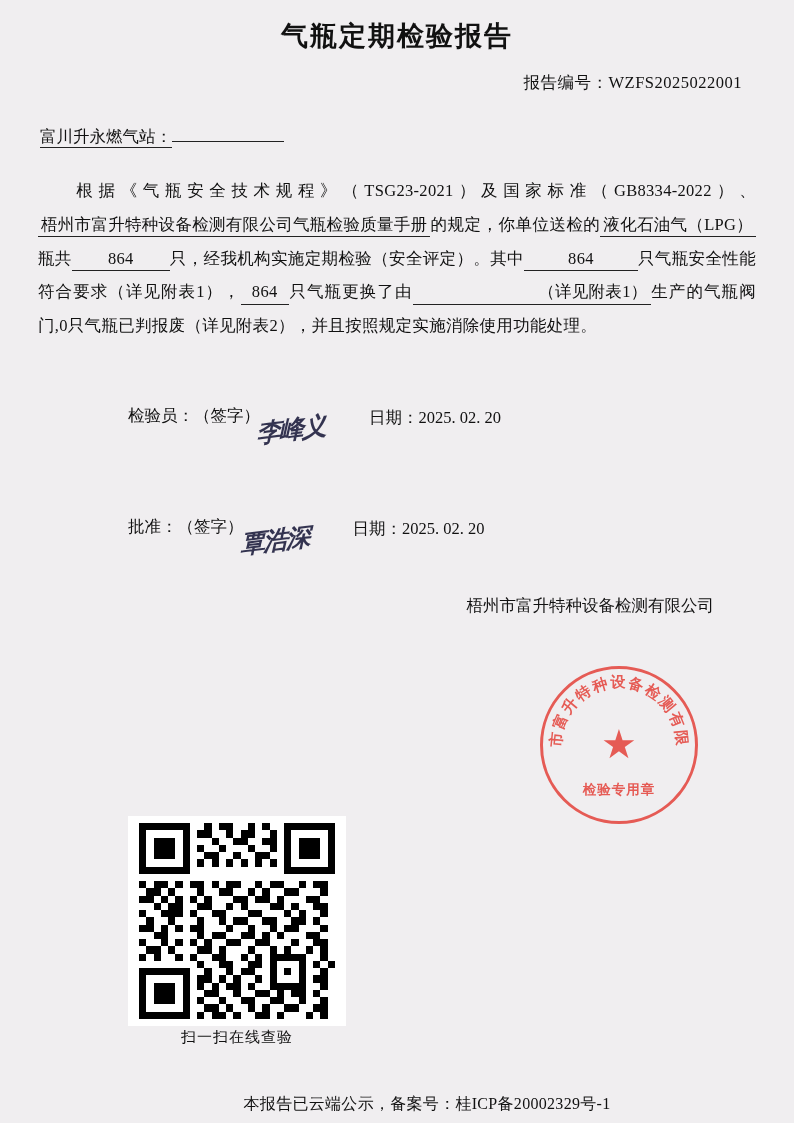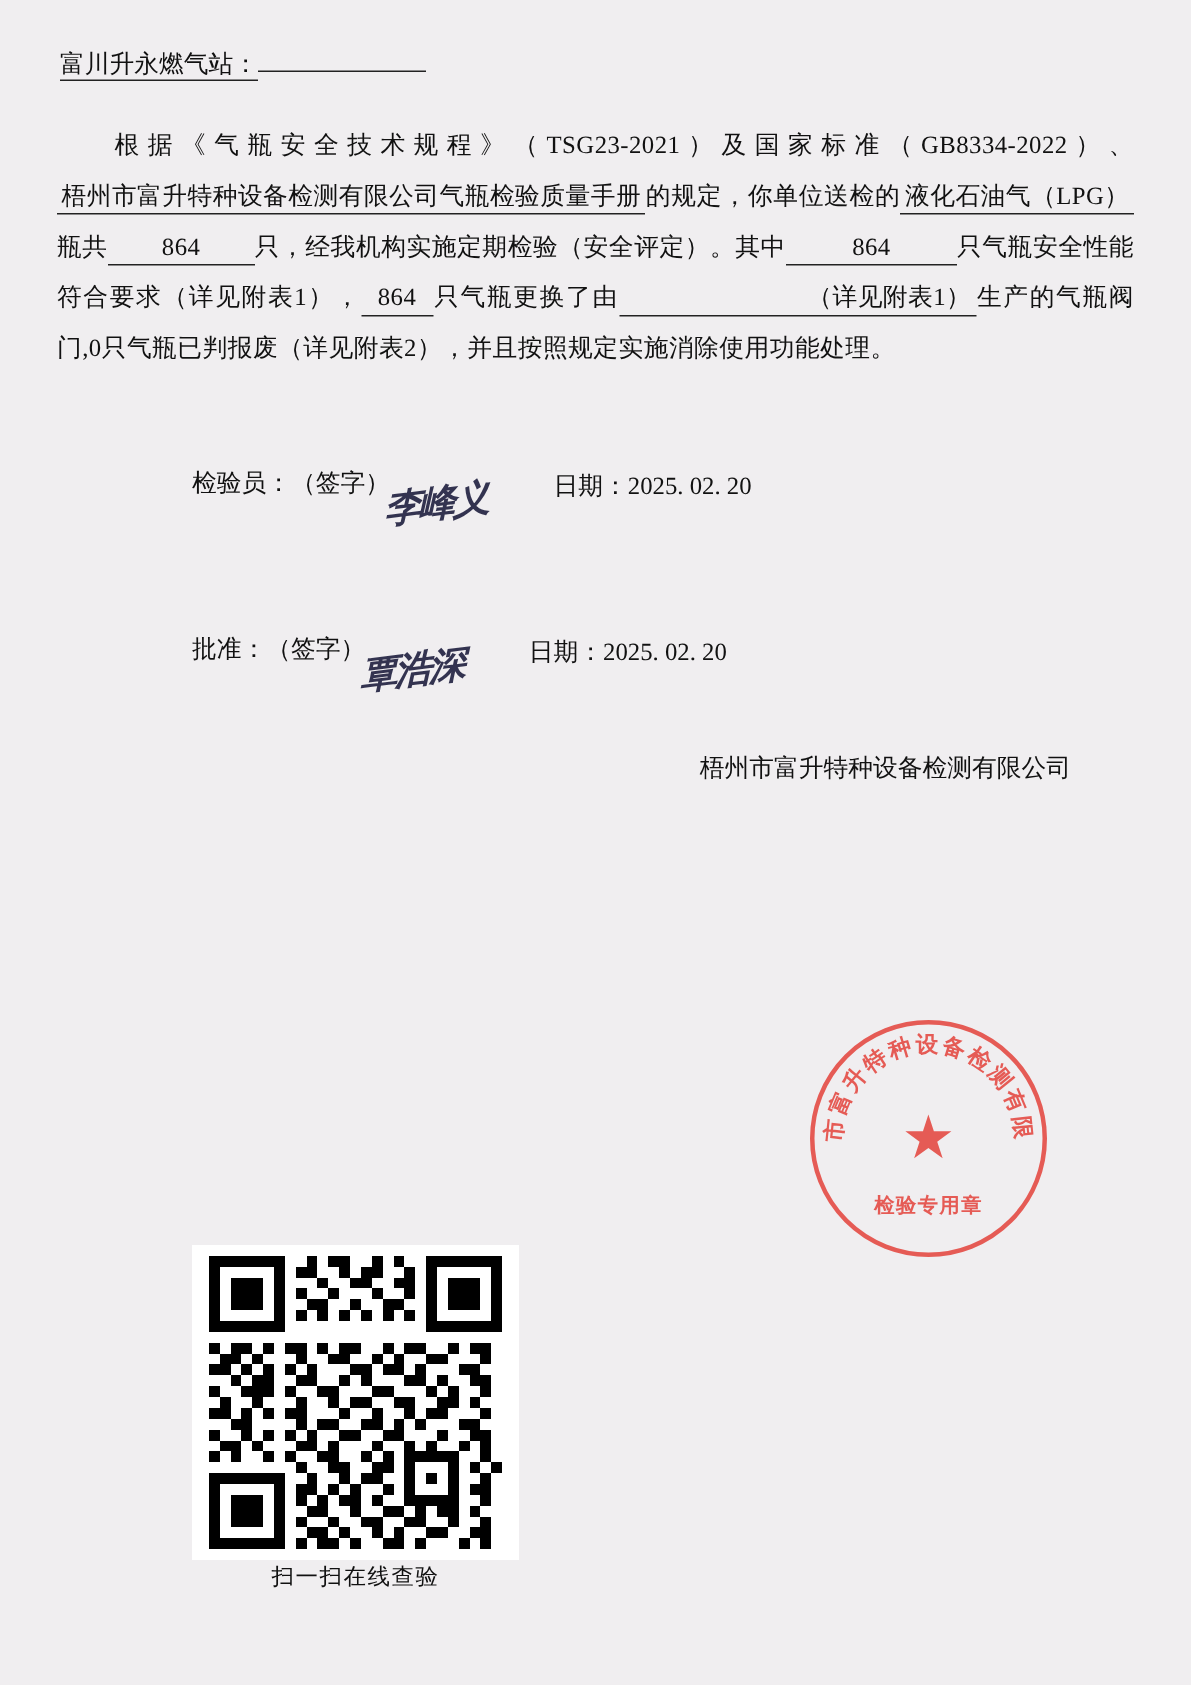--- a/index.html
+++ b/index.html
@@ -189,21 +189,25 @@
     font-size: 16px;
     letter-spacing: 0.3px;
     padding-left: 60px;
   }
 </style>
 </head>
 <body>
 
 <div class="page">
 
-
+  <div class="doc-title">气瓶定期检验报告</div>
+
+  <div class="report-no">
+    <span>报告编号：</span><span>WZFS2025022001</span>
+  </div>
 
   <div class="recipient">
     <span class="name">富川升永燃气站：</span><span class="blank"></span>
   </div>
 
   <div class="body-text">
     <span class="indent"></span><span>根据《气瓶安全技术规程》（TSG23-2021）及国家标准（GB8334-2022）、</span><span class="fill w-manual">梧州市富升特种设备检测有限公司气瓶检验质量手册</span><span>的规定，你单位送检的</span><span class="fill w-medium">液化石油气（LPG）</span><span>瓶共</span><span class="fill w-count">864</span><span>只，经我机构实施定期检验（安全评定）。其中</span><span class="fill w-count2">864</span><span>只气瓶安全性能符合要求（详见附表1），</span><span class="fill w-count3">864</span><span>只气瓶更换了由</span><span class="fill w-valve">（详见附表1）</span><span>生产的气瓶阀门,</span><span>0</span><span>只气瓶已判报废（详见附表2），并且按照规定实施消除使用功能处理。</span>
   </div>
 
   <div class="sign-block">
@@ -427,14 +431,15 @@
         <rect x="14" y="27" width="1" height="1"></rect>
           <rect x="17" y="27" width="2" height="1"></rect>
         <rect x="20" y="27" width="1" height="1"></rect>
           <rect x="24" y="27" width="1" height="1"></rect>
         <rect x="26" y="27" width="1" height="1"></rect>
       </g>
     </svg>
     <div class="qr-caption">扫一扫在线查验</div>
   </div>
 
+  <div class="footer">本报告已云端公示，备案号：桂ICP备20002329号-1</div>
 
 </div>
 
 </body></html>

